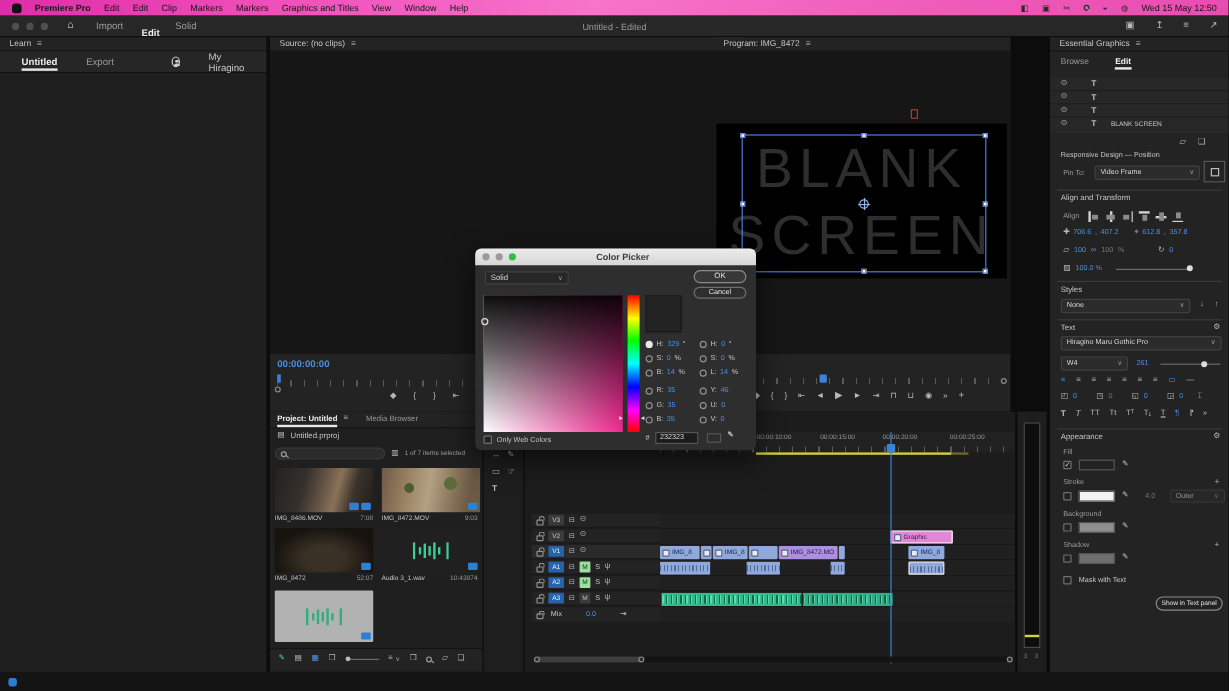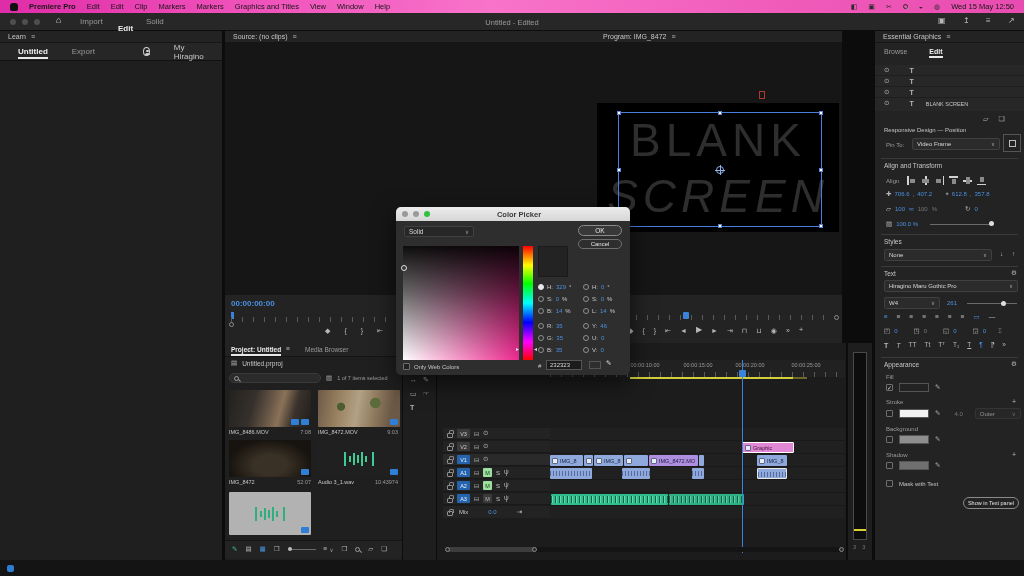--- a/index.html
+++ b/index.html
@@ -139,21 +139,21 @@
   <div class="panel" style="left:595px;top:31px;width:247px;height:312px;">
     <div class="phead">
       <span class="t7 lt">Program: IMG_8472</span>
       <span class="ico t7">≡</span>
     </div>
     <div class="abs" style="left:0;top:12px;width:247px;height:252px;background:#161616;"></div>
     <div class="abs" style="left:164px;top:60px;width:6px;height:8px;border:1px solid #b03a2e;"></div>
     <div class="abs" style="left:2px;top:72px;width:242px;height:129px;background:#000;overflow:hidden;">
       <div style="width:100%;height:100%;display:flex;flex-direction:column;align-items:center;justify-content:center;">
         <span style="font-size:46px;line-height:56px;letter-spacing:5px;color:#2e2e2e;">BLANK</span>
-        <span style="font-size:46px;line-height:56px;letter-spacing:5px;color:#2e2e2e;font-style:italic;">SCREEN</span>
+        <span style="font-size:46px;line-height:56px;letter-spacing:5px;color:#2e2e2e;">SCREEN</span>
       </div>
     </div>
     <div class="abs" style="left:23px;top:81px;width:204px;height:115px;border:1px solid #4a7fe0;">
       <span class="handle" style="left:0;top:0;"></span>
       <span class="handle" style="left:50%;top:0;"></span>
       <span class="handle" style="left:100%;top:0;"></span>
       <span class="handle" style="left:0;top:50%;"></span>
       <span class="handle" style="left:100%;top:50%;"></span>
       <span class="handle" style="left:0;top:100%;"></span>
       <span class="handle" style="left:50%;top:100%;"></span>

